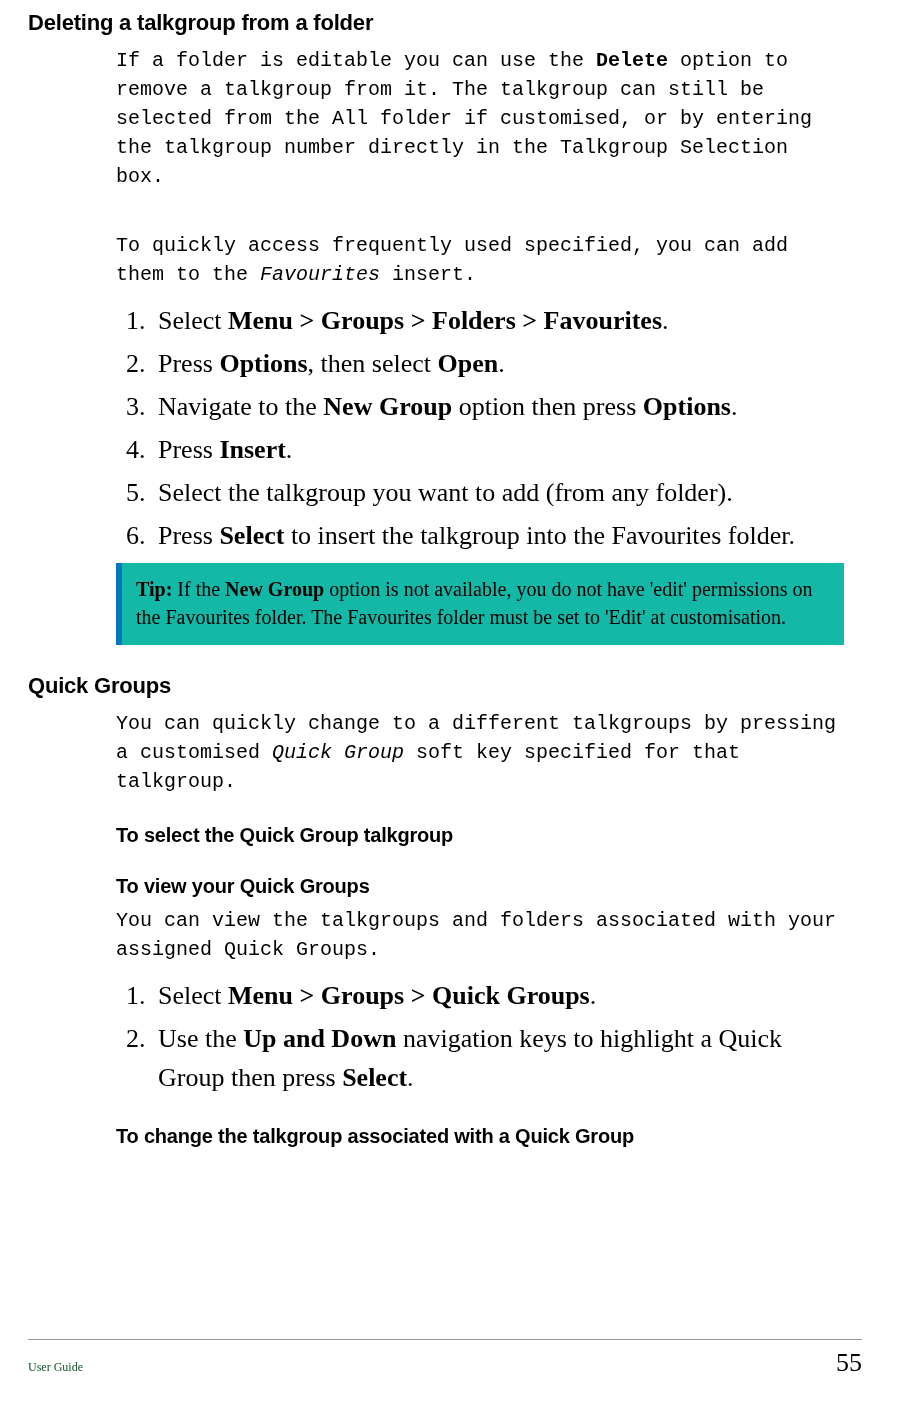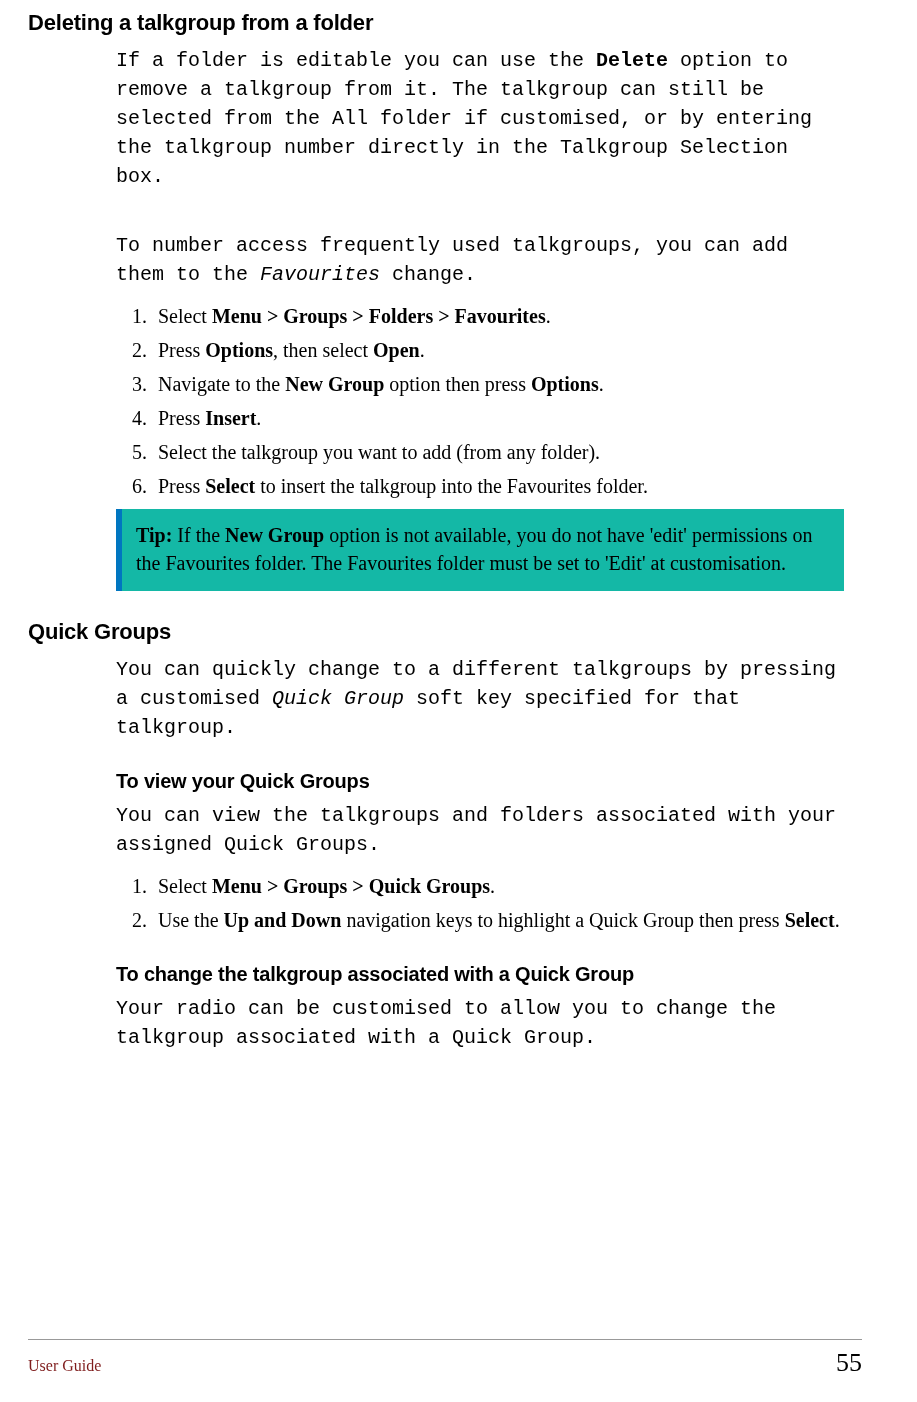--- a/index.html
+++ b/index.html
@@ -37,21 +37,21 @@
     font-size: 20px;
     line-height: 1.45;
     margin-bottom: 12px;
     font-family: Liberation Mono, monospace;
   }
   .italic { font-style: italic; }
   .bold { font-weight: bold; }
   ol {
     margin-left: 88px;
     padding-left: 36px;
-    font-size: 20px;
+    font-size: 26px;
     line-height: 1.5;
   }
   ol li {
     padding-left: 6px;
     margin-bottom: 4px;
   }
   .tip-box {
     margin-left: 88px;
     background: #14b8a6;
     padding: 12px 14px 14px 14px;
@@ -65,22 +65,22 @@
     bottom: 24px;
     left: 28px;
     right: 55px;
     border-top: 1px solid #999;
     padding-top: 8px;
     display: flex;
     justify-content: space-between;
     align-items: baseline;
   }
   .footer-left {
-    font-size: 16px;
-    color: #7f1d1d;
+    font-size: 12px;
+    color: #14532d;
   }
   .footer-right {
     font-size: 26px;
     color: #000;
     text-align: right;
   }
   .sec-gap { height: 28px; }
 </style>
 </head>
 <body>
@@ -88,21 +88,21 @@
 <div class="page">
 
   <h2>Deleting a talkgroup from a folder</h2>
   <p class="body-text">
     <span>If a folder is editable you can use the </span><span class="bold">Delete</span><span> option to remove a talkgroup from it.  The talkgroup can still be selected from the All folder if customised, or by entering the talkgroup number directly in the Talkgroup Selection box.</span>
   </p>
 
   <div class="sec-gap"></div>
 
   <p class="body-text">
-    <span>To number access frequently used talkgroups, you can add them to the </span><span class="italic">Favourites</span><span> change.</span>
+    <span>To quickly access frequently used specified, you can add them to the </span><span class="italic">Favourites</span><span> insert.</span>
   </p>
 
   <ol>
     <li>
       <span>Select </span><span class="bold">Menu &gt; Groups &gt; Folders &gt; Favourites</span><span>.</span>
     </li>
     <li>
       <span>Press </span><span class="bold">Options</span><span>, then select </span><span class="bold">Open</span><span>.</span>
     </li>
     <li>
@@ -123,38 +123,36 @@
     <span class="bold">Tip:  </span><span>If the </span><span class="bold">New Group</span><span> option is not available, you do not have 'edit' permissions on the Favourites folder. The Favourites folder must be set to 'Edit' at customisation.</span>
   </div>
 
   <div class="sec-gap"></div>
 
   <h2>Quick Groups</h2>
   <p class="body-text">
     <span>You can quickly change to a different talkgroups by pressing a customised </span><span class="italic">Quick Group</span><span> soft key specified for that talkgroup.</span>
   </p>
 
+  <h3>To select the Quick Group talkgroup</h3>
 
   <h3>To view your Quick Groups</h3>
   <p class="body-text">
     <span>You can view the talkgroups and folders associated with your assigned Quick Groups.</span>
   </p>
 
   <ol>
     <li>
       <span>Select </span><span class="bold">Menu &gt; Groups &gt; Quick Groups</span><span>.</span>
     </li>
     <li>
       <span>Use the </span><span class="bold">Up and Down</span><span> navigation keys to highlight a Quick Group then press </span><span class="bold">Select</span><span>.</span>
     </li>
   </ol>
 
   <h3>To change the talkgroup associated with a Quick Group</h3>
-  <p class="body-text">
-    <span>Your radio can be customised to allow you to change the talkgroup associated with a Quick Group.</span>
-  </p>
 
 </div>
 
 <div class="footer">
   <span class="footer-left">User Guide</span>
   <span class="footer-right">55</span>
 </div>
 
 </body></html>

